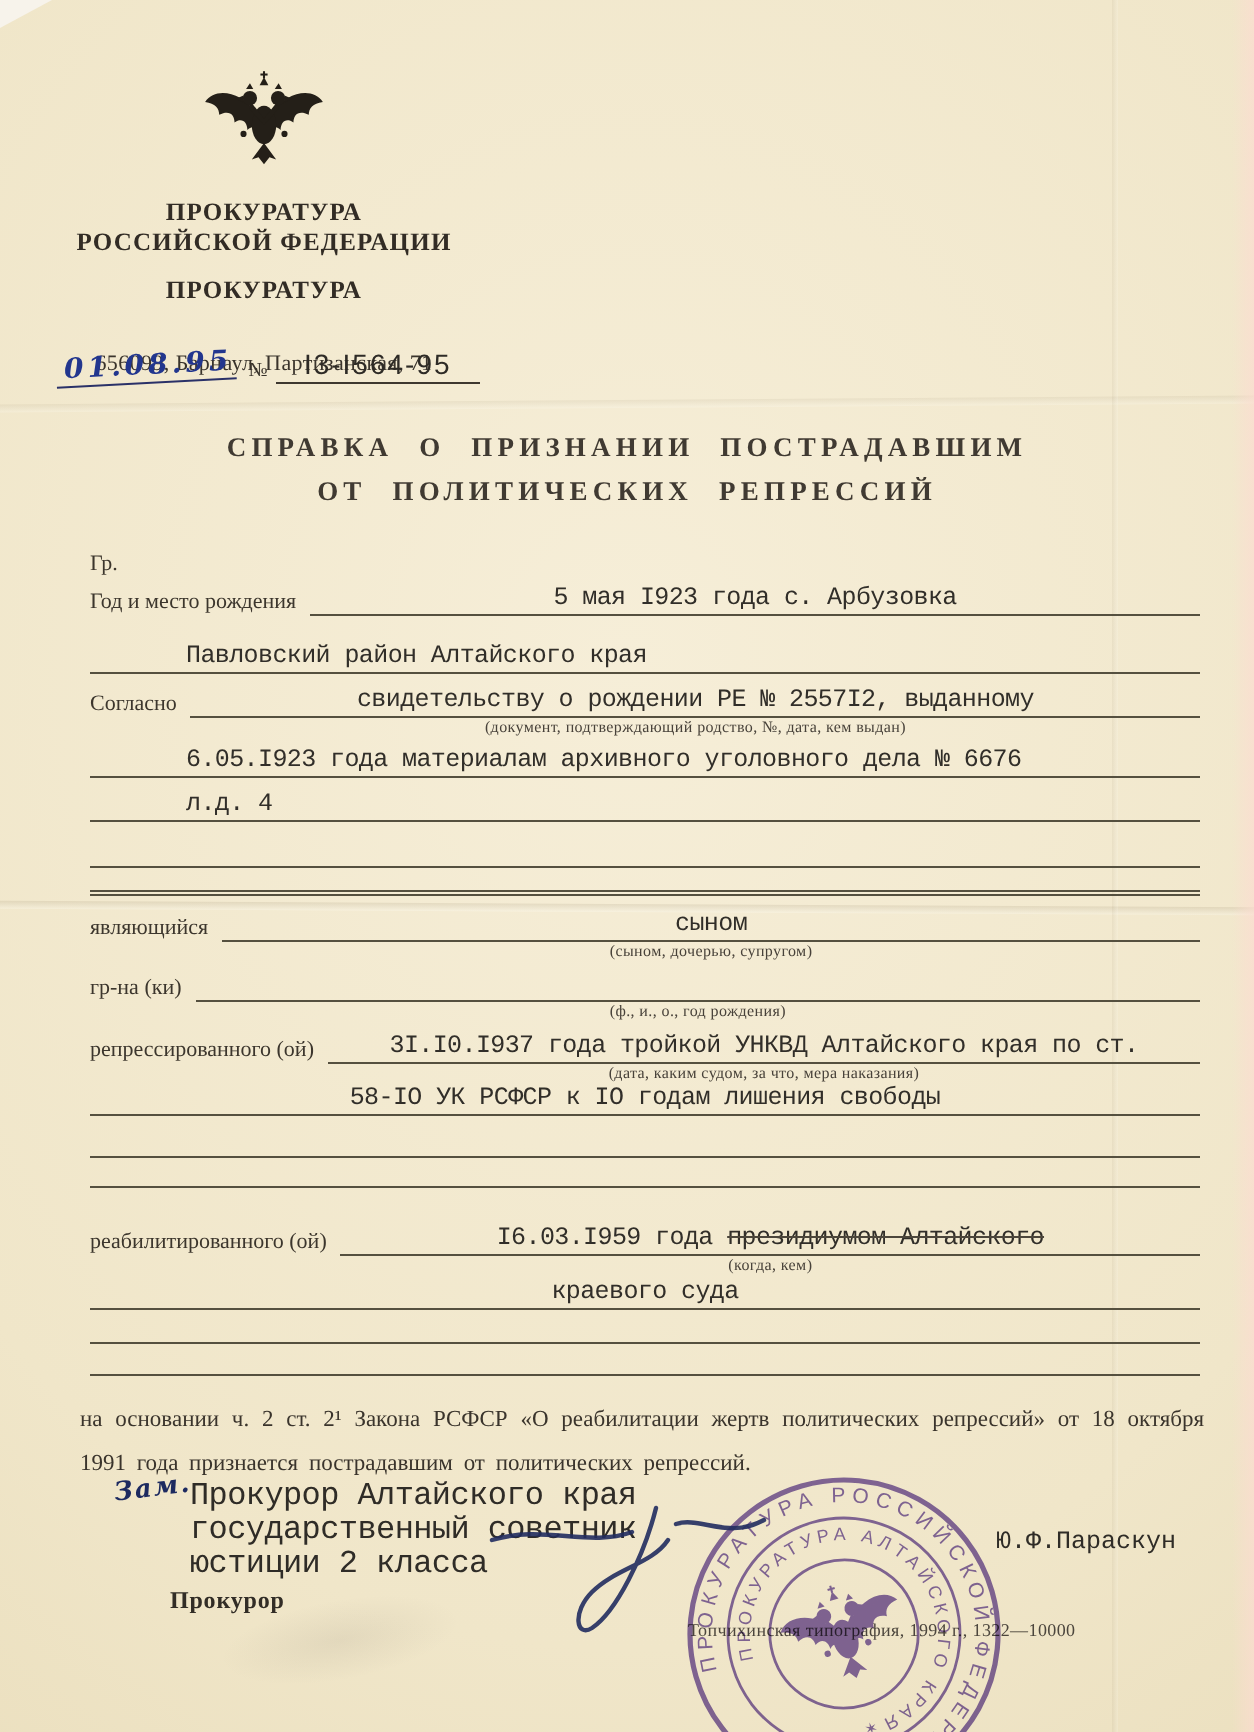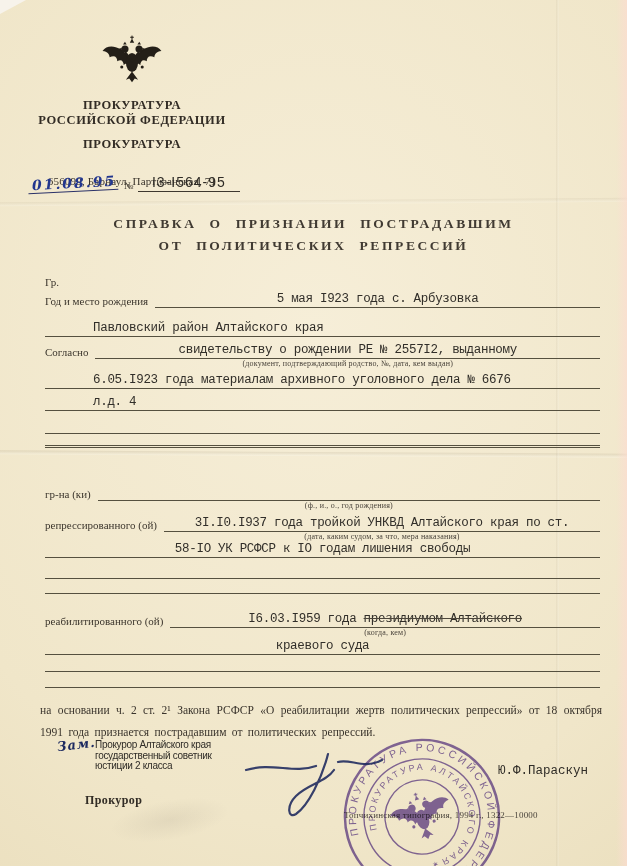--- a/index.html
+++ b/index.html
@@ -56,22 +56,22 @@
     font-family:"Liberation Serif",serif;font-size:8px;letter-spacing:.2px;color:#48423a;margin-top:1px;}
   .struck{text-decoration:line-through;text-decoration-thickness:1.2px;text-decoration-color:#4c463b;}
 
   
   .legal{position:absolute;left:40px;top:699px;width:562px;font-size:11.5px;line-height:1.95;
     text-align:justify;color:#3a342c;word-spacing:2.5px;}
 
   
   .zam{position:absolute;left:57px;top:737px;font-family:"DejaVu Serif",serif;font-style:italic;
     font-weight:bold;color:#1d2a60;font-size:13px;transform:rotate(-7deg);letter-spacing:1px;}
-  .sigblock{position:absolute;left:95px;top:740px;font-family:Liberation Sans, sans-serif;
-    font-size:10px;letter-spacing:-.3px;line-height:1.06;color:#2f2c27;}
+  .sigblock{position:absolute;left:95px;top:740px;font-family:Liberation Mono, monospace;
+    font-size:16px;letter-spacing:-.3px;line-height:1.06;color:#2f2c27;}
   .signame{position:absolute;left:498px;top:764px;font-family:"Liberation Mono",monospace;
     font-size:12.5px;color:#2f2c27;}
   .prok{position:absolute;left:85px;top:793px;font-weight:bold;font-size:12px;letter-spacing:.4px;color:#322d26;}
   .imprint{position:absolute;left:344px;top:810px;width:268px;font-size:9px;color:#4c463d;letter-spacing:.2px;}
 
   .flourish{position:absolute;left:242px;top:748px;z-index:5;}
   .stamp{position:absolute;left:336px;top:731px;width:172px;height:172px;
     transform:rotate(-16deg);opacity:.82;mix-blend-mode:multiply;color:#6b4da6;z-index:4;}
   .stamp svg{display:block;}
 </style>
@@ -167,20 +167,27 @@
     <span class="fill ta-l">л.д. 4</span>
   </div>
 
   <div class="frow" style="top:412px">
     <span class="fill blank"></span>
   </div>
   <div class="frow" style="top:426px">
     <span class="fill blank dbl"></span>
   </div>
 
+  <div class="frow" style="top:449px">
+    <span class="lbl">являющийся</span>
+    <span class="fill">
+      <span>сыном</span>
+      <span class="cap">(сыном, дочерью, супругом)</span>
+    </span>
+  </div>
 
   <div class="frow" style="top:479px">
     <span class="lbl">гр-на  (ки)</span>
     <span class="fill">
       <span class="cap">(ф., и., о., год рождения)</span>
     </span>
   </div>
 
   <div class="frow" style="top:510px">
     <span class="lbl">репрессированного  (ой)</span>

